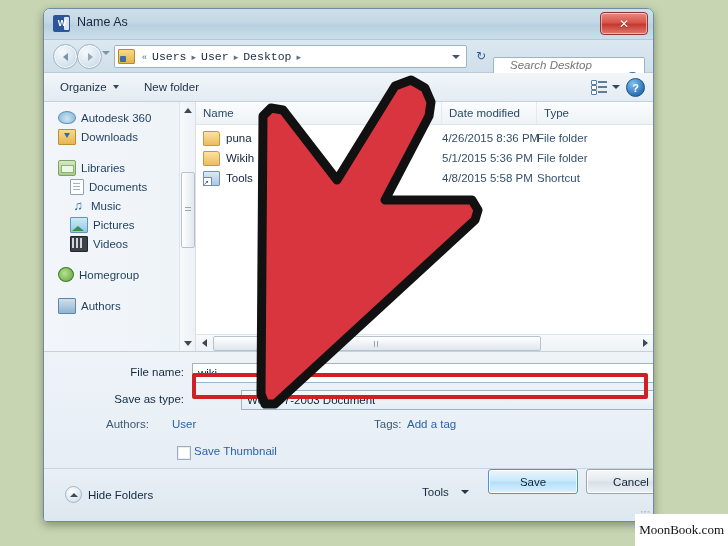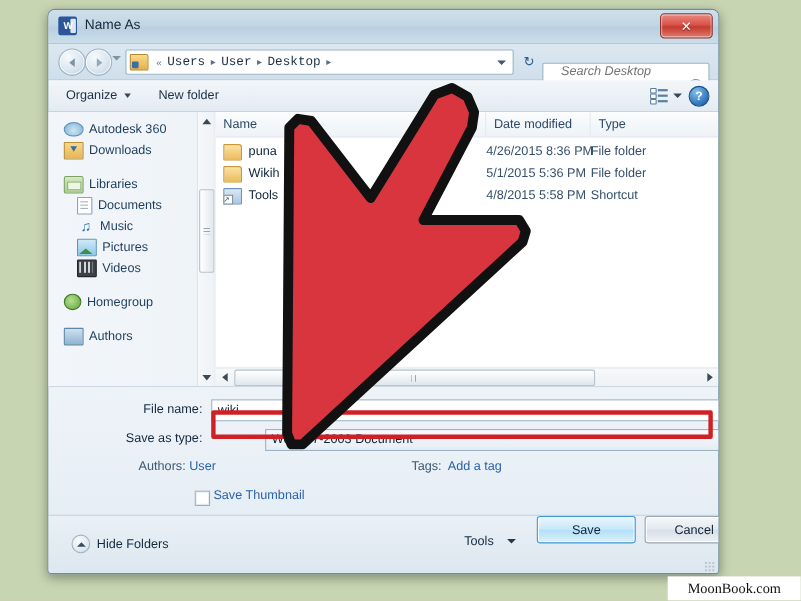--- a/index.html
+++ b/index.html
@@ -328,22 +328,22 @@
 
   
   .redbox{
     position:absolute;left:192px;top:373px;width:456px;height:26px;
     border:4px solid #cf2026;border-radius:2px;box-sizing:border-box;
     pointer-events:none;z-index:40;
   }
   .arrow{position:absolute;left:245px;top:72px;width:240px;height:340px;z-index:45;pointer-events:none;}
 
   .watermark{
-    position:absolute;right:0;bottom:0;height:22px;
-    background:#fff;display:flex;align-items:center;padding:0 18px;
+    position:absolute;right:0;bottom:0;height:32px;
+    background:#fff;display:flex;align-items:center;padding:0 4px;
     font-size:13px;color:#111;font-family:"Liberation Serif","DejaVu Serif",serif;
     z-index:50;
   }
 </style>
 </head>
 <body>
 
 <div class="stage">
 
   <div class="dialog">
@@ -510,21 +510,21 @@
         <span>wiki</span>
 
       </div>
 
       <div class="lbl" style="left:47px;top:41px;width:93px">Save as type:</div>
       <div class="field combo" style="left:197px;top:38px;width:447px">
         <span>Word 97-2003 Document</span>
 
       </div>
 
-      <div class="statictxt" style="left:82px;top:66px">Authors:</div>
+      <div class="statictxt" style="left:62px;top:66px">Authors:</div>
       <div class="linktxt" style="left:128px;top:66px">User</div>
       <div class="statictxt" style="left:330px;top:66px">Tags:</div>
       <div class="linktxt" style="left:363px;top:66px">Add a tag</div>
 
       <div class="cbox" style="left:133px;top:94px"></div>
       <div class="linktxt" style="left:150px;top:93px">Save Thumbnail</div>
     </div>
 
     <div class="footer">
       <div class="hidefolders">

